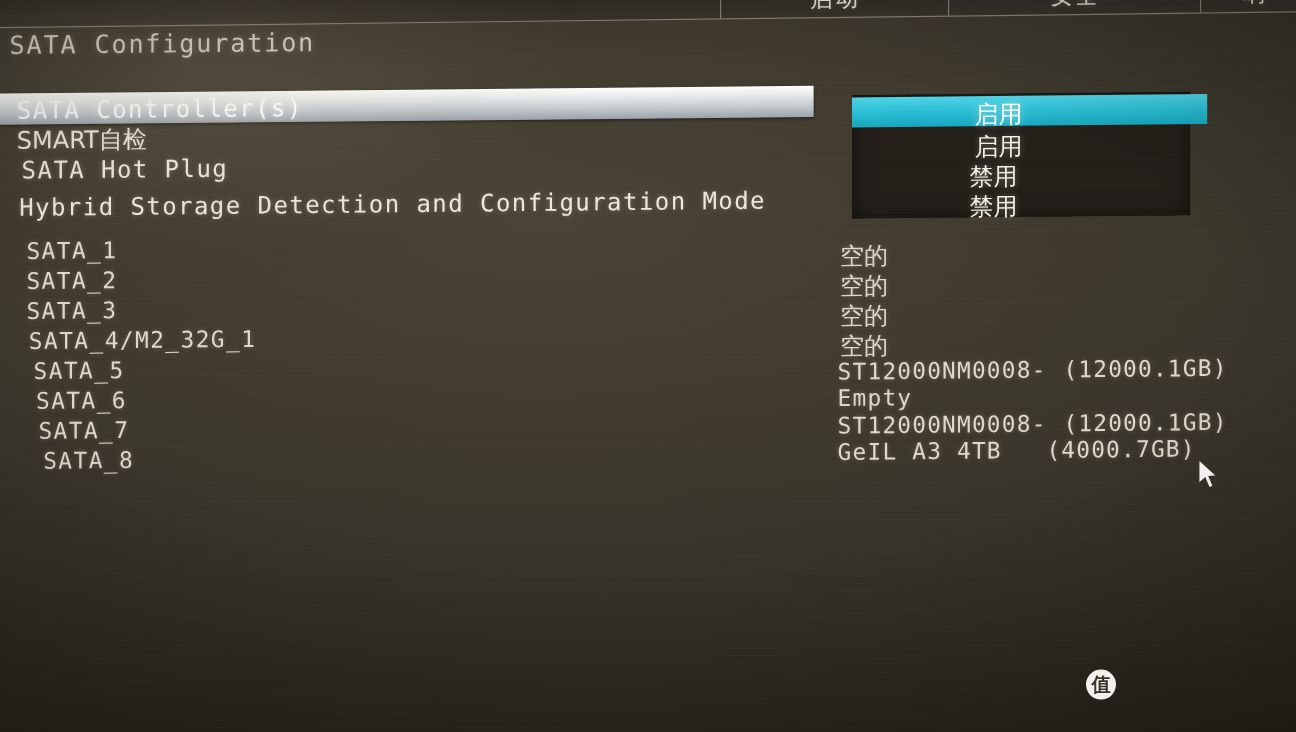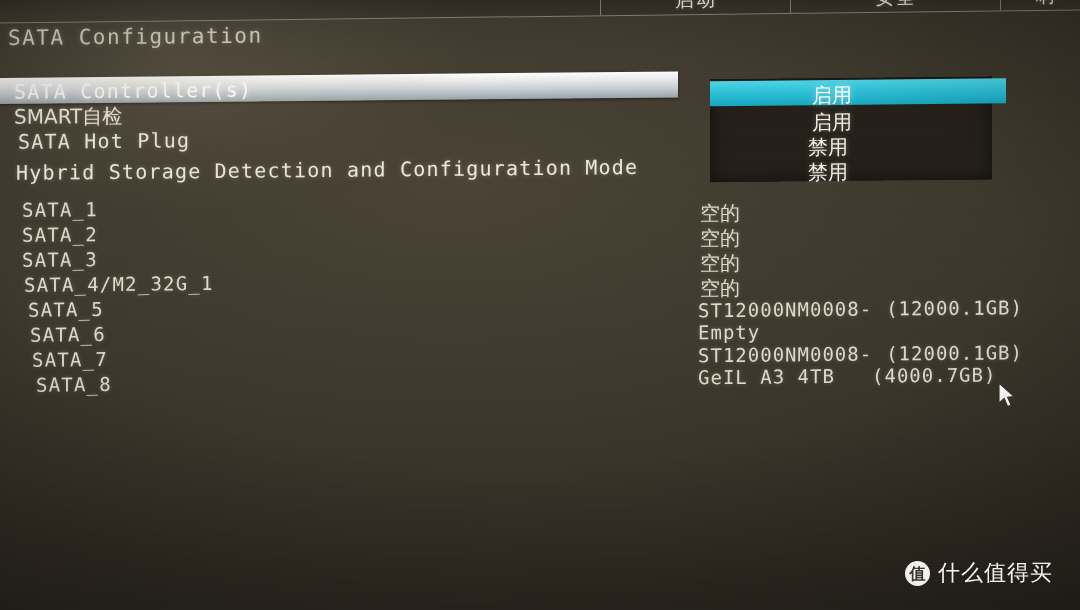--- a/index.html
+++ b/index.html
@@ -178,15 +178,14 @@
   <svg id="cursor" viewBox="0 0 20 28">
     <polygon points="1,1 1,21 6.2,16.4 9.6,24.5 13,23 9.6,15.2 16,14.6" fill="#ffffff" stroke="#3a342b" stroke-width="1.1"></polygon>
   </svg>
 
   <div id="glare"></div>
   <div id="scan"></div>
   <div id="vignette"></div>
 
   <div id="watermark">
     <div id="wm-logo">值</div>
-    <div id="wm-text">什么值得买</div>
   </div>
 </div>
 
 </body></html>

